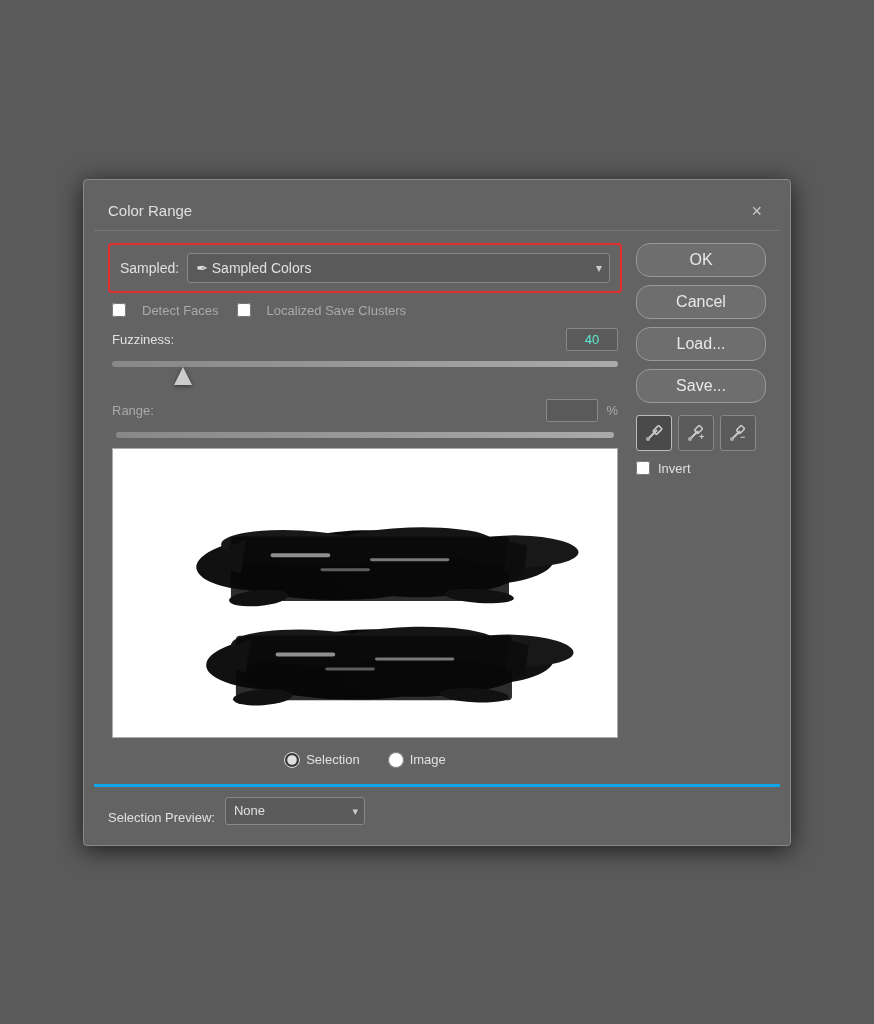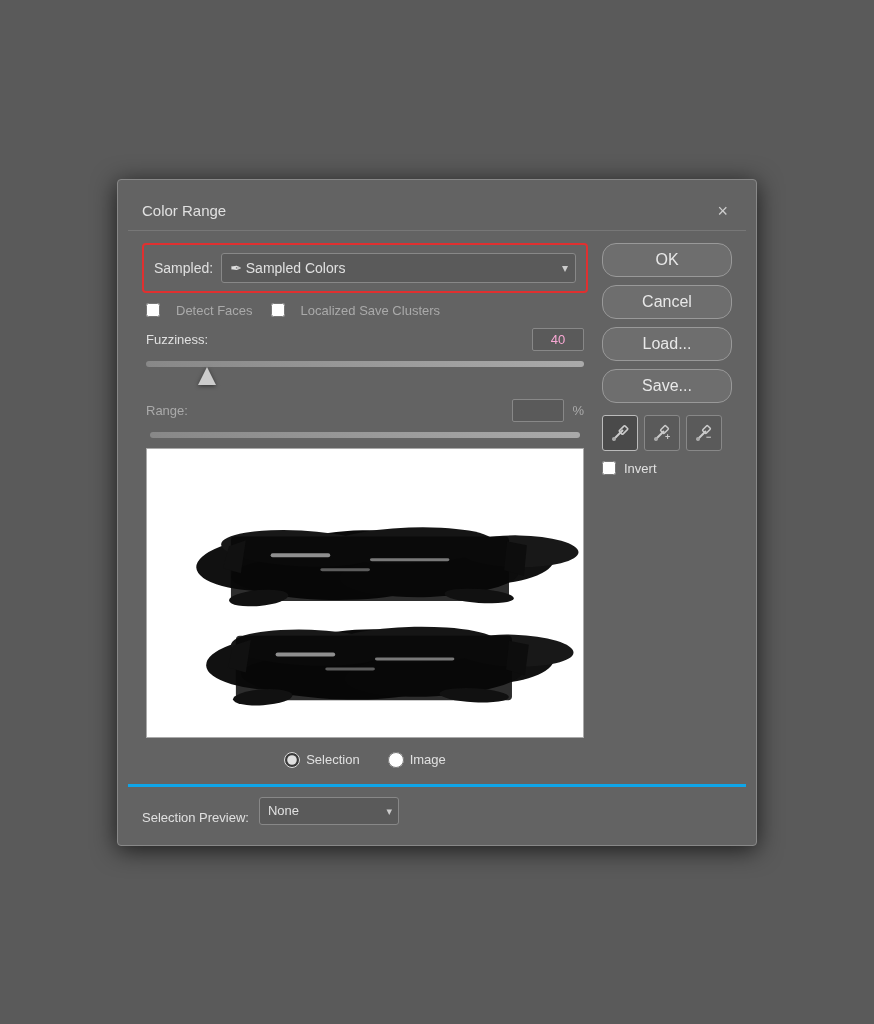--- a/index.html
+++ b/index.html
@@ -8,21 +8,21 @@
       display: flex;
       justify-content: center;
       align-items: center;
       min-height: 100vh;
       font-family: 'Segoe UI', Arial, sans-serif;
     }
     .dialog {
       background: #636363;
       border: 1px solid #888;
       border-radius: 4px;
-      width: 640px;
+      width: 708px;
       padding: 10px;
       box-shadow: 0 4px 24px rgba(0,0,0,0.7);
     }
     .title-bar {
       background: #636363;
       display: flex;
       justify-content: space-between;
       align-items: center;
       padding: 10px 14px 8px 14px;
       border-bottom: 1px solid #777;
@@ -128,21 +128,21 @@
       padding: 0 4px;
     }
     .fuzziness-label {
       color: #e0e0e0;
       font-size: 13px;
       flex: 1;
     }
     .fuzziness-value {
       background: #5a5a5a;
       border: 1px solid #888;
-      color: #f9a8d4;
+      color: #5eead4;
       font-size: 13px;
       width: 52px;
       padding: 3px 6px;
       text-align: center;
       border-radius: 2px;
     }
     
     .slider-container {
       padding: 0 4px;
       position: relative;

